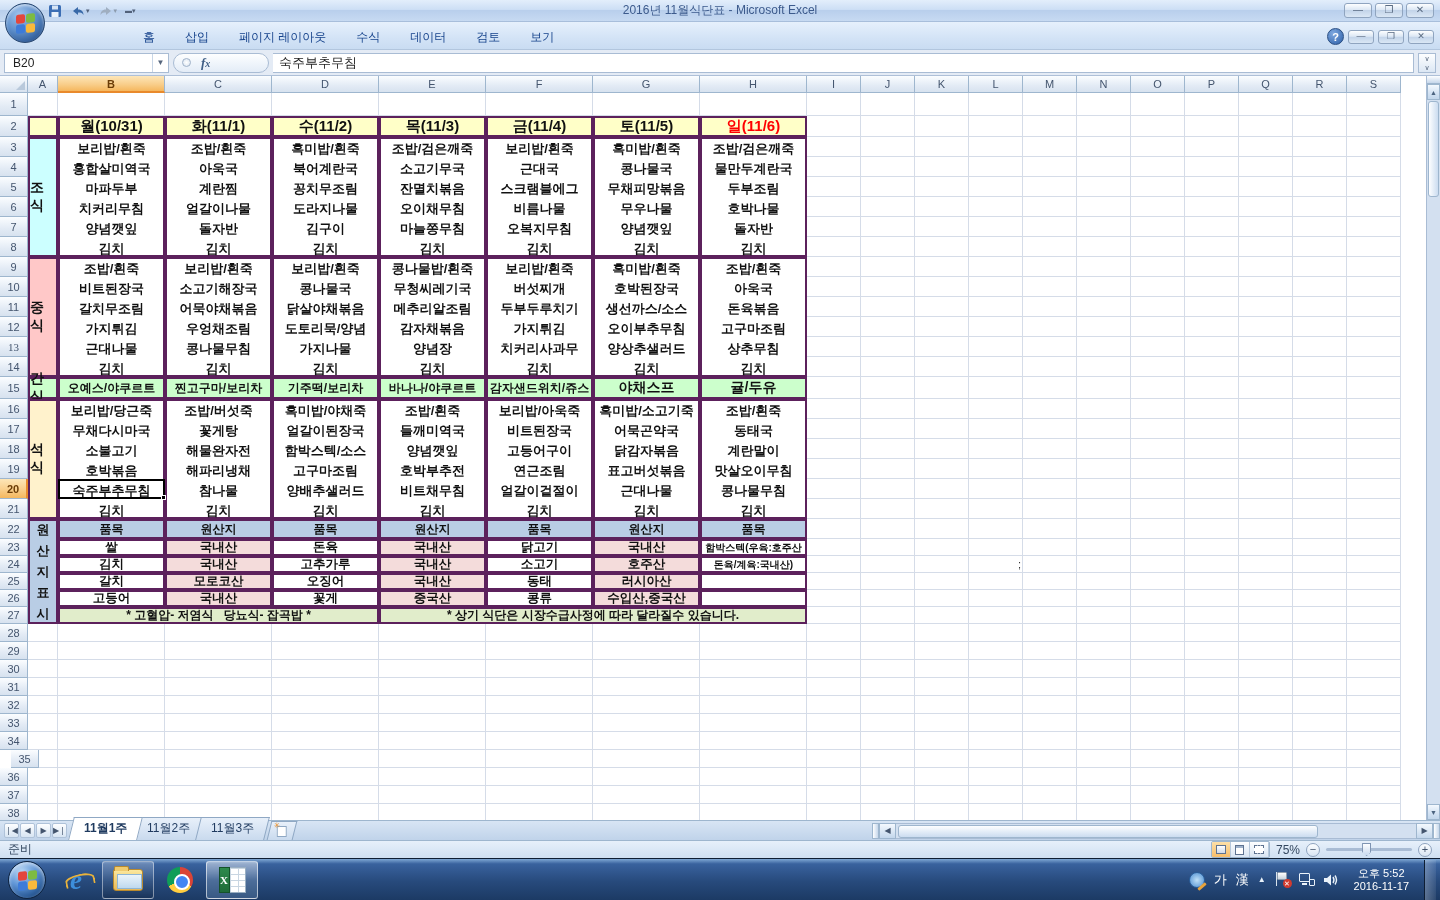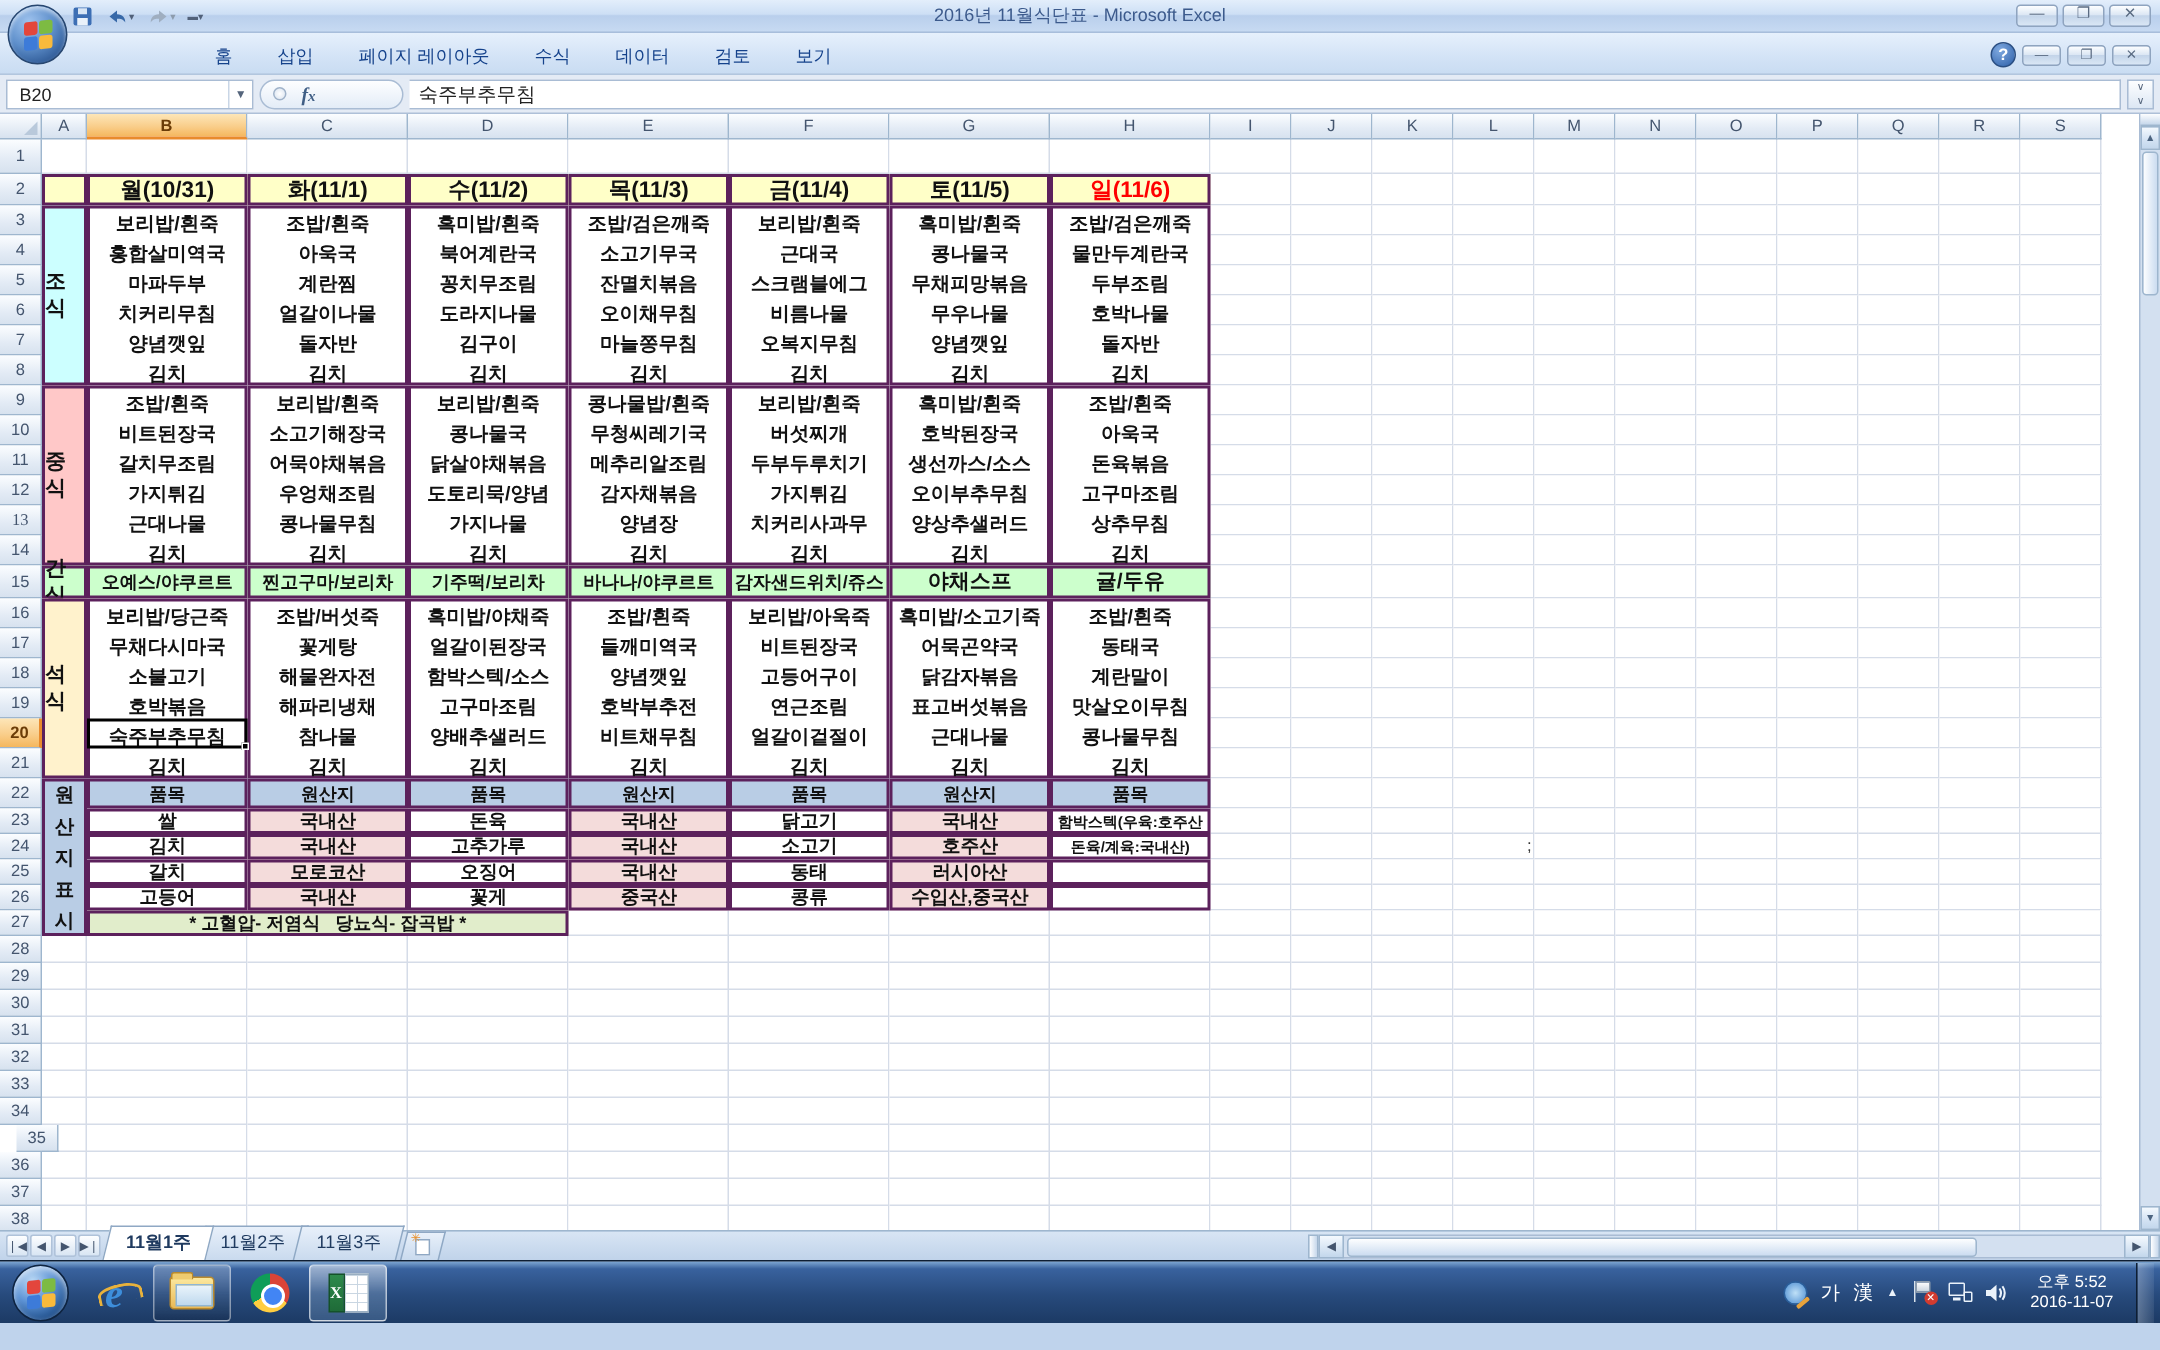--- a/index.html
+++ b/index.html
@@ -1232,20 +1232,21 @@
         <div class="ov ocell" style="left: 593px; top: 497px; width: 107px; height: 17px; background: rgb(244, 220, 219); text-align: center;">러시아산</div>
         <div class="ov ocell" style="left: 700px; top: 497px; width: 107px; height: 17px; background: rgb(255, 255, 255);"></div>
         <div class="ov ocell" style="left: 58px; top: 514px; width: 107px; height: 17px; background: rgb(255, 255, 255);">고등어</div>
         <div class="ov ocell" style="left: 165px; top: 514px; width: 107px; height: 17px; background: rgb(244, 220, 219);">국내산</div>
         <div class="ov ocell" style="left: 272px; top: 514px; width: 107px; height: 17px; background: rgb(255, 255, 255);">꽃게</div>
         <div class="ov ocell" style="left: 379px; top: 514px; width: 107px; height: 17px; background: rgb(244, 220, 219);">중국산</div>
         <div class="ov ocell" style="left: 486px; top: 514px; width: 107px; height: 17px; background: rgb(255, 255, 255);">콩류</div>
         <div class="ov ocell" style="left: 593px; top: 514px; width: 107px; height: 17px; background: rgb(244, 220, 219);">수입산,중국산</div>
         <div class="ov ocell" style="left: 700px; top: 514px; width: 107px; height: 17px; background: rgb(255, 255, 255);"></div>
         <div class="ov ocell" style="left: 58px; top: 531px; width: 321px; height: 17px; background: rgb(225, 237, 203); font-size: 12px;">* 고혈압- 저염식 &nbsp;&nbsp;당뇨식- 잡곡밥 *</div>
+        <div class="ov ocell" style="left: 379px; top: 531px; width: 428px; height: 17px; background: rgb(225, 237, 203); font-size: 12px;">* 상기 식단은 시장수급사정에 따라 달라질수 있습니다.</div>
         <div class="selbox" style="left: 58px; top: 403px; width: 107px; height: 20px;">
           <i></i>
         </div>
         <div class="stray" style="left: 969px; top: 482px; width: 52px; height: 14px;">;</div>
       </div>
     <div class="vscroll">
       <div class="vsplit"></div>
       <div class="sbtn">▲</div>
       <div class="vthumb"></div>
       <div class="vfill"></div>
@@ -1272,20 +1273,43 @@
       <div class="hsplit"></div>
       <div class="hbtn">◀</div>
       <div class="htrack">
           <div class="hthumb"></div>
         </div>
       <div class="hbtn">▶</div>
       <div class="hsplit"></div>
     </div>
   </div>
 
+  <div class="statusbar">
+    <span>준비</span>
+    <div class="sright">
+      <div class="vbtns">
+        <span class="vb active">
+            <span class="g1"></span>
+          </span>
+        <span class="vb">
+            <span class="g2"></span>
+          </span>
+        <span class="vb">
+            <span class="g3"></span>
+          </span>
+      </div>
+      <span class="zoomtxt">75%</span>
+      <span class="zbtn">−</span>
+      <span class="ztrack">
+          <span class="ztick"></span>
+          <span class="zthumb"></span>
+        </span>
+      <span class="zbtn">+</span>
+    </div>
+  </div>
 
   <div class="taskbar">
     <div class="startorb">
       <span class="orb-logo">
           <i></i>
           <i></i>
           <i></i>
           <i></i>
         </span>
     </div>
@@ -1321,18 +1345,18 @@
         </span>
       <span class="trayicon">
         <svg width="15" height="14" viewBox="0 0 15 14">
             <path d="M0 5 L3 5 L7 1.5 L7 12.5 L3 9 L0 9 Z" fill="#EAF2FA"></path>
             <path d="M9 4 Q11 7 9 10" stroke="#EAF2FA" stroke-width="1.4" fill="none"></path>
             <path d="M11 2.5 Q14 7 11 11.5" stroke="#EAF2FA" stroke-width="1.4" fill="none"></path>
           </svg>
       </span>
       <span class="clock">
         <span>오후 5:52</span><br>
-        <span>2016-11-07</span>
+        <span>2016-11-17</span>
       </span>
       <span class="showdesk"></span>
     </div>
   </div>
 </div>
 
 </body></html>

